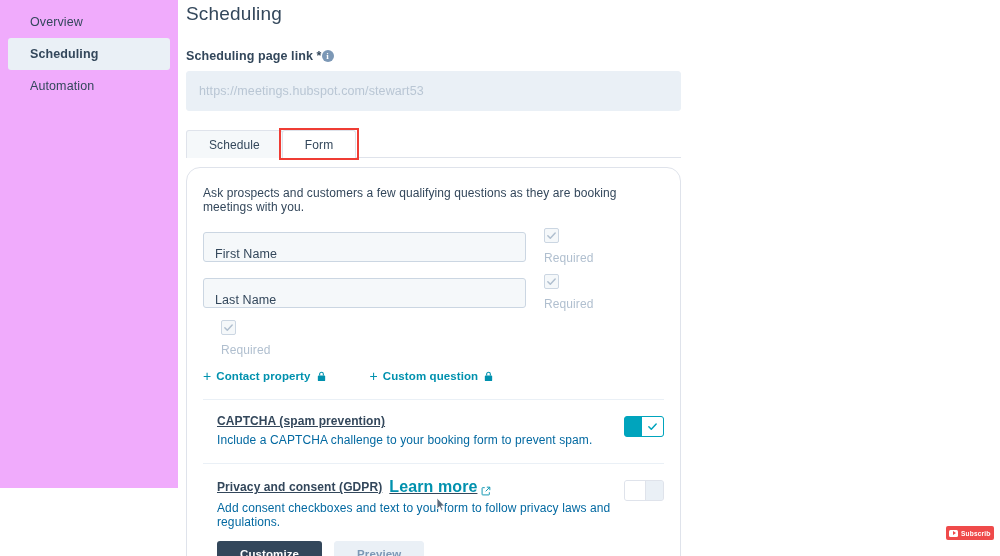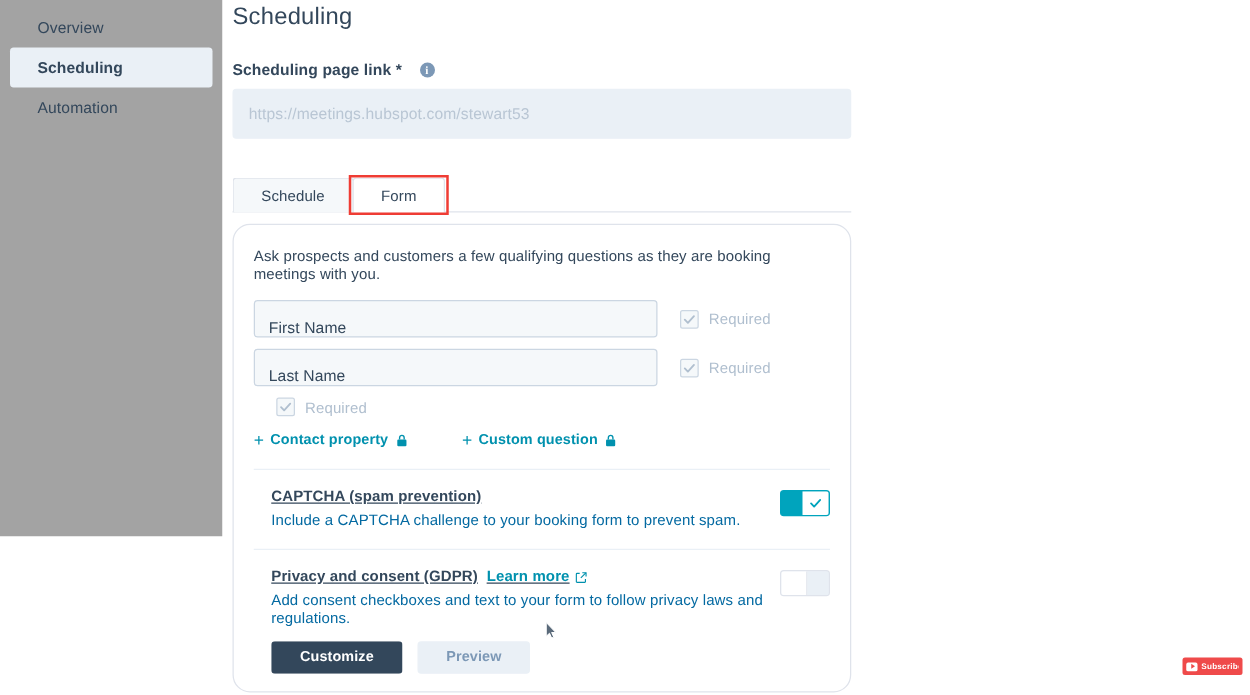--- a/index.html
+++ b/index.html
@@ -6,22 +6,22 @@
   html, body {
     width: 1000px; height: 556px;
     background: #ffffff;
     font-family: "Liberation Sans", sans-serif;
     overflow: hidden;
   }
   .page { position: relative; width: 1000px; height: 556px; background: #fff; }
 
   
   .sidebar {
-    position: absolute; left: 0; top: 0; width: 178px; height: 429px;
-    background: #a3a3a3; padding-top: 6px;
+    position: absolute; left: 0; top: 0; width: 178px; height: 488px;
+    background: #f0abfc; padding-top: 6px;
   }
   .side-item {
     margin: 0 8px; padding: 9px 22px; border-radius: 3px;
     font-size: 12.5px; color: #33475b; letter-spacing: .1px;
     white-space: nowrap; cursor: pointer;
   }
   .side-item.active { background: #eaf0f6; font-weight: bold; color: #33475b; }
 
   .vdivider {
     position: absolute; left: 178px; top: 0; width: 1px; height: 556px;
@@ -30,21 +30,21 @@
 
   
   .main { position: absolute; left: 186px; top: 0; width: 800px; height: 556px; }
 
   .page-title {
     font-size: 19px; color: #33475b; font-weight: normal;
     letter-spacing: .2px; margin-top: 3px;
   }
 
   .field-label-row {
-    display: flex; align-items: center; gap: 14px; margin-top: 24px;
+    display: flex; align-items: center; gap: 0; margin-top: 24px;
   }
   .field-label {
     font-size: 12.5px; font-weight: bold; color: #33475b; letter-spacing: .1px;
   }
   .info-icon {
     width: 12px; height: 12px; border-radius: 50%;
     background: #7c98b6; color: #fff; font-size: 9px; font-weight: bold;
     display: inline-flex; align-items: center; justify-content: center;
     line-height: 1; font-family: "Liberation Serif", serif; cursor: pointer;
   }
@@ -57,21 +57,21 @@
   }
 
   
   .tabs-wrap { position: relative; margin-top: 19px; width: 495px; }
   .tabs { display: flex; position: relative; z-index: 2; }
   .tab {
     height: 28px; padding: 6px 22px; display: flex; align-items: center;
     justify-content: center; font-size: 12px; color: #33475b;
     border: 1px solid #dfe3eb; border-bottom: none;
     background: #f5f8fa; border-radius: 3px 3px 0 0; cursor: pointer;
-    position: relative; letter-spacing: .1px; margin-top: 12px;
+    position: relative; letter-spacing: .1px;
   }
   .tab.active { background: #ffffff; }
   .tab + .tab { margin-left: -1px; }
   .tab-underline {
     position: absolute; left: 0; bottom: 0; width: 495px; height: 1px;
     background: #dfe3eb; z-index: 1;
   }
   .tab.active::after {
     content: ""; position: absolute; left: 0; right: 0; bottom: -1px;
     height: 1px; background: #ffffff;
@@ -90,21 +90,21 @@
   .card-intro {
     font-size: 12px; color: #33475b; letter-spacing: .1px; margin-bottom: 14px;
   }
 
   .form-row { display: flex; align-items: center; margin-bottom: 9px; }
   .form-field {
     width: 323px; height: 30px; border: 1px solid #cbd6e2; border-radius: 3px;
     background: #f5f8fa; display: flex; align-items: flex-end; padding: 0 11px;
     font-size: 12.5px; color: #33475b; letter-spacing: .1px;
   }
-  .req-group { display: flex; align-items: center; gap: 8px; margin-left: 18px; }
+  .req-group { display: flex; gap: 8px; margin-left: 18px; flex-direction: column; }
   .req-box {
     width: 15px; height: 15px; border: 1px solid #cbd6e2; border-radius: 2px;
     background: #f5f8fa; display: flex; align-items: center; justify-content: center;
   }
   .req-box svg { width: 11px; height: 11px; }
   .req-label { font-size: 12px; color: #b0bfcf; letter-spacing: .1px; }
 
   .add-links { display: flex; gap: 43px; margin-top: 12px; margin-bottom: 4px; }
   .add-link {
     display: flex; align-items: center; gap: 5px;
@@ -120,21 +120,21 @@
   .sec { display: flex; align-items: flex-start; padding: 14px 0 0 14px; }
   .sec-texts { flex: 1; }
   .sec-title {
     font-size: 12px; font-weight: bold; color: #33475b; letter-spacing: .1px;
     display: flex; align-items: center; gap: 7px; text-decoration: underline;
   }
   .sec-desc {
     font-size: 12px; color: #0369a1; letter-spacing: .1px; margin-top: 5px;
   }
   .learn-more {
-    font-size: 12px; font-weight: bold; color: #0091ae; cursor: pointer;
+    font-size: 16px; font-weight: bold; color: #0091ae; cursor: pointer;
     display: inline-flex; align-items: center; gap: 4px;
   }
   .ext-icon { width: 10px; height: 10px; }
 
   
   .toggle {
     width: 40px; height: 21px; border-radius: 3px; display: flex;
     overflow: hidden; cursor: pointer; flex: none; margin-top: 2px;
   }
   .toggle.on { border: 1px solid #00a4bd; background: #00a4bd; }

